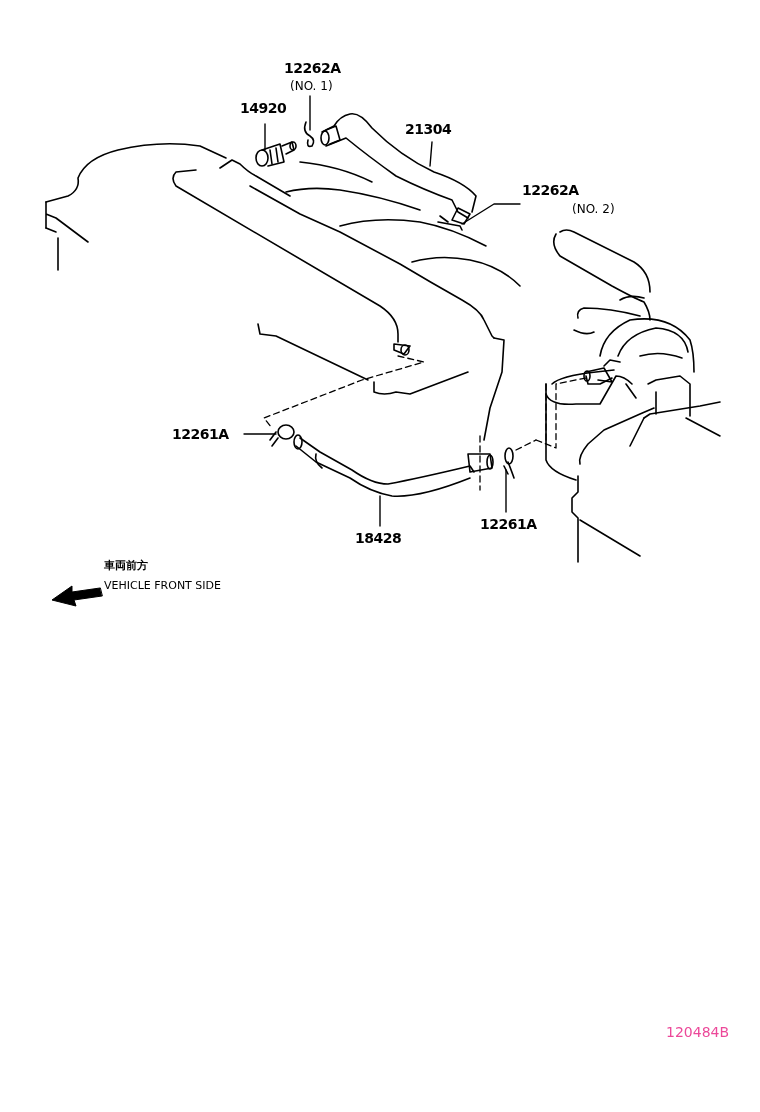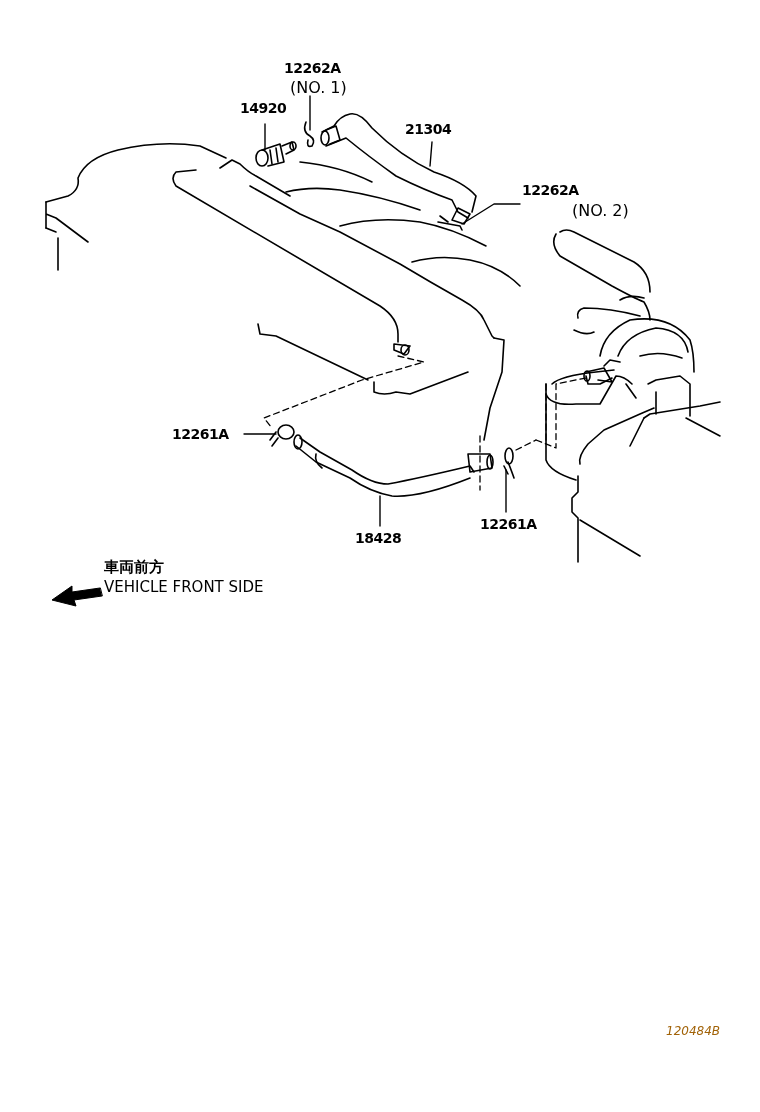--- a/index.html
+++ b/index.html
@@ -1,27 +1,27 @@
 <!DOCTYPE html>
 <html><head>
   <meta charset="utf-8">
   <style>
     html, body { margin: 0; padding: 0; background: #ffffff; }
     body { width: 760px; height: 1112px; position: relative; overflow: hidden;
            font-family: "DejaVu Sans", sans-serif; color: #000; }
     #diagram { position: absolute; left: 0; top: 0; width: 760px; height: 1112px; }
     .lbl { position: absolute; font-family: "DejaVu Sans", sans-serif; font-weight: bold;
            font-size: 14px; letter-spacing: -0.5px; line-height: 1; color: #000; white-space: nowrap; }
-    .sub { position: absolute; font-family: "DejaVu Sans", sans-serif; font-size: 16px;
+    .sub { position: absolute; font-family: "DejaVu Sans", sans-serif; font-size: 12px;
            line-height: 1; color: #000; white-space: nowrap; }
-    .dir { position: absolute; font-family: "DejaVu Sans", sans-serif; font-size: 15px;
+    .dir { position: absolute; font-family: "DejaVu Sans", sans-serif; font-size: 11px;
            line-height: 1; color: #000; white-space: nowrap; }
     .dir-jp { font-weight: bold; }
-    .code { position: absolute; font-family: "DejaVu Sans", sans-serif; font-size: 12px;
-            line-height: 1; color: #a16207; white-space: nowrap; font-style: italic; }
+    .code { position: absolute; font-family: "DejaVu Sans", sans-serif; font-size: 14px;
+            line-height: 1; color: #ec4899; white-space: nowrap; }
   </style>
 </head>
 <body>
 
 <svg id="diagram" viewBox="0 0 760 1112" xmlns="http://www.w3.org/2000/svg" fill="none" stroke="#000" stroke-width="1.6" stroke-linecap="round" stroke-linejoin="round">
 
   <g>
 
     <path d="M46,202 L68,196 Q80,190 78,178 Q86,158 118,150 Q160,140 200,146 L226,158"></path>
     <path d="M46,202 L46,228 M46,214 L56,218 L88,242"></path>

